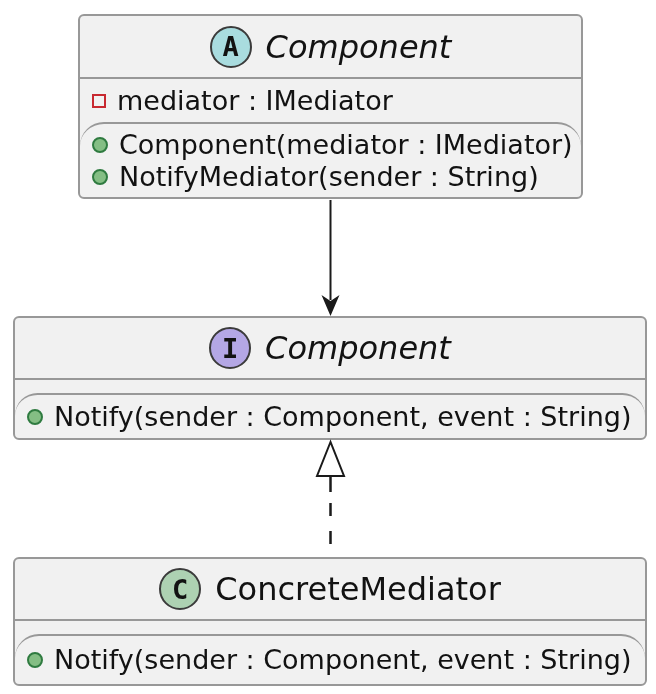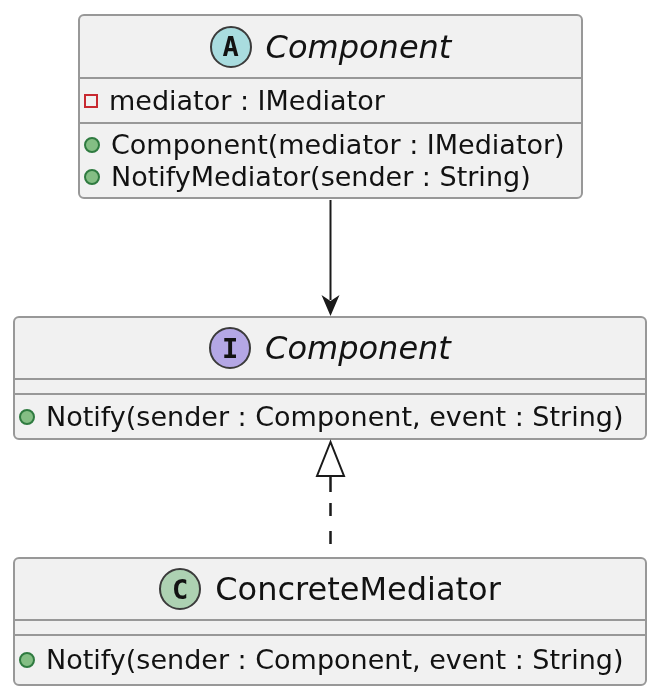--- a/index.html
+++ b/index.html
@@ -54,26 +54,26 @@
   .class-name { font-size: 32px; white-space: nowrap; }
   .class-name.italic { font-style: italic; }
   .compartment.fields,
   .compartment.methods,
   .compartment.empty {
     border-top: 2px solid #989898;
     display: flex;
     flex-direction: column;
     justify-content: center;
   }
-  .compartment.methods { flex: 1 1 auto; }
+  .compartment.methods { flex: 1 1 auto; border-radius: 24px; }
   .member-row {
     display: flex;
     align-items: center;
     gap: 11px;
-    padding-left: 4px;
+    padding-left: 12px;
     font-size: 27px;
     line-height: 32px;
     white-space: nowrap;
   }
   .icon-circle {
     width: 16px;
     height: 16px;
     border-radius: 50%;
     background: #84BE84;
     border: 2px solid #2F7B40;

